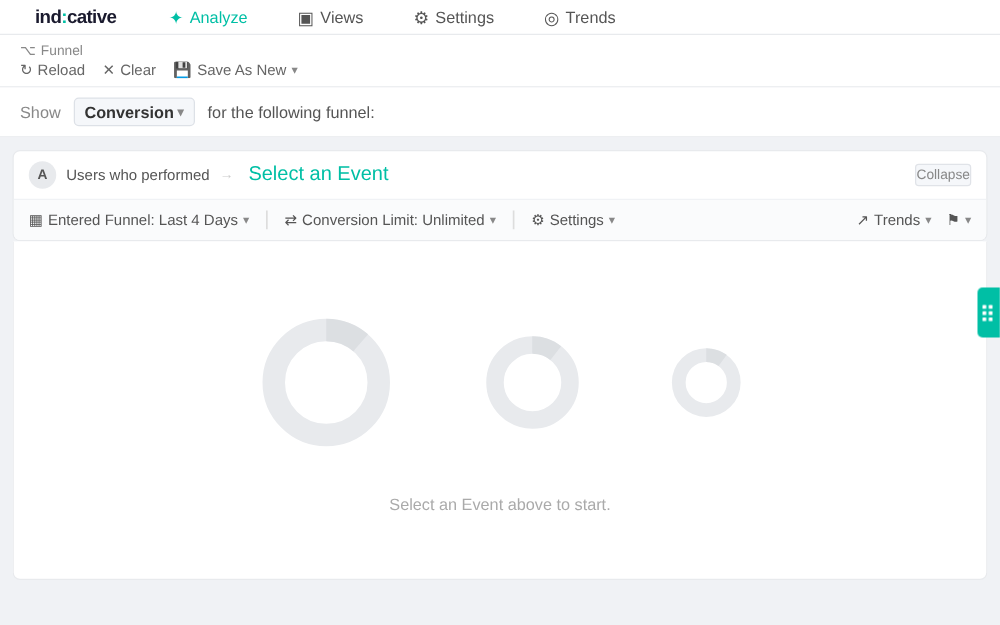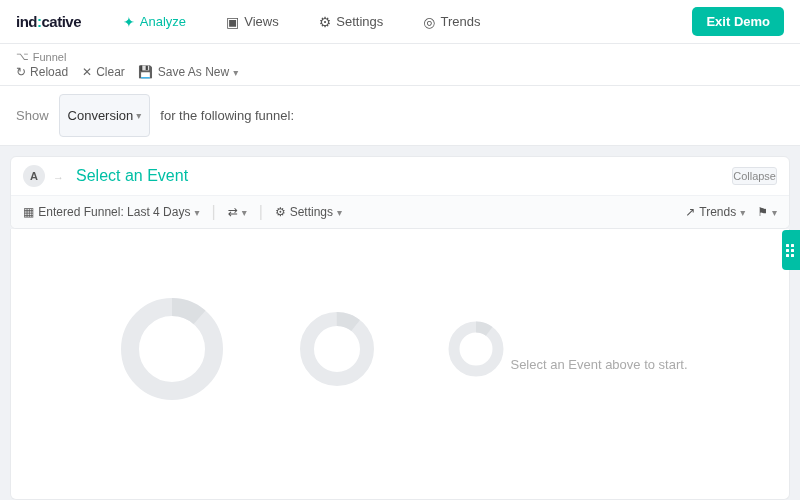--- a/index.html
+++ b/index.html
@@ -1,22 +1,22 @@
 <!DOCTYPE html>
 <html><head>
   <meta charset="utf-8">
   <style>
     * { box-sizing: border-box; margin: 0; padding: 0; }
     body { font-family: -apple-system, BlinkMacSystemFont, 'Segoe UI', sans-serif; background: #f0f2f5; width: 800px; height: 500px; overflow: hidden; }
 
     
     .topnav {
-      display: flex; align-items: center; height: 44px;
+      display: flex; align-items: center; height: 28px;
       background: #fff; border-bottom: 1px solid #e8eaed;
-      padding: 0 16px; gap: 28px;
+      padding: 0 28px; gap: 28px;
     }
     .logo {
       font-weight: 700; font-size: 15px; color: #1a1a2e; letter-spacing: -0.5px; margin-right: 8px;
     }
     .logo span { color: #00bfa5; }
     .nav-item {
       display: flex; align-items: center; gap: 5px;
       font-size: 13px; color: #555; cursor: pointer; padding: 4px 6px; border-radius: 4px;
     }
     .nav-item.active { color: #00bfa5; }
@@ -58,22 +58,22 @@
     .show-bar {
       background: #fff; padding: 8px 16px;
       display: flex; align-items: center; gap: 10px;
       font-size: 13px; color: #555;
       border-bottom: 1px solid #e8eaed;
     }
     .show-label { color: #888; }
     .dropdown-btn {
       display: flex; align-items: center; gap: 3px;
       background: #f5f7fa; border: 1px solid #dde1e7;
-      border-radius: 4px; padding: 13px 8px; font-size: 13px;
-      color: #333; cursor: pointer;
+      border-radius: 4px; padding: 3px 8px; font-size: 13px;
+      color: #333; cursor: pointer; font-weight: bold;
     }
     .chevron { font-size: 10px; color: #888; }
 
     
     .content-area {
       background: #f0f2f5; display: flex; flex-direction: column;
       height: calc(500px - 44px - 56px - 36px);
     }
 
     
@@ -116,21 +116,21 @@
       background: none; border: none;
     }
     .flag-btn {
       display: flex; align-items: center; gap: 4px;
       font-size: 12px; color: #555; cursor: pointer;
       background: none; border: none;
     }
 
     
     .charts-area {
-      flex: 1; display: flex; flex-direction: row;
+      flex: 1; display: flex; flex-direction: column;
       align-items: center; justify-content: center;
       background: #fff; margin: 0 10px 10px 10px;
       border: 1px solid #e8eaed; border-top: none;
       border-radius: 0 0 6px 6px;
     }
     .donuts-row {
       display: flex; align-items: center; gap: 60px;
       margin-bottom: 30px;
     }
     .donut-wrap { position: relative; display: flex; align-items: center; justify-content: center; }
@@ -168,21 +168,20 @@
   </div>
   <div class="nav-item">
     <span class="nav-icon">⚙</span>
     <span>Settings</span>
   </div>
   <div class="nav-item">
     <span class="nav-icon">◎</span>
     <span>Trends</span>
   </div>
   <div class="spacer"></div>
-  <button class="exit-demo-btn">Exit Demo</button>
 </nav>
 
 <div class="subheader">
   <div class="funnel-label">
     <span>⌥</span>
     <span>Funnel</span>
   </div>
   <div class="title-row">
     <div class="title-actions">
       <button class="title-action-btn">
@@ -209,34 +208,36 @@
     <span class="chevron">▾</span>
   </button>
   <span>for the following funnel:</span>
 </div>
 
 <div class="content-area">
 
   <div class="segment-row">
     <div class="segment-header">
       <div class="avatar">A</div>
+      <span class="segment-desc">Users who performed</span>
       <span style="color:#ccc; font-size:11px;">→</span>
       <span class="select-event-link">Select an Event</span>
       <button class="collapse-btn">Collapse</button>
     </div>
 
     <div class="filter-row">
       <button class="filter-btn">
         <span style="font-size:12px;">▦</span>
         <span>Entered Funnel: Last 4 Days</span>
         <span class="chevron">▾</span>
       </button>
       <span class="filter-divider">|</span>
       <button class="filter-btn">
         <span style="font-size:12px;">⇄</span>
+        <span>Conversion Limit: Unlimited</span>
         <span class="chevron">▾</span>
       </button>
       <span class="filter-divider">|</span>
       <button class="filter-btn">
         <span style="font-size:12px;">⚙</span>
         <span>Settings</span>
         <span class="chevron">▾</span>
       </button>
       <button class="trends-btn">
         <span style="font-size:12px;">↗</span>

